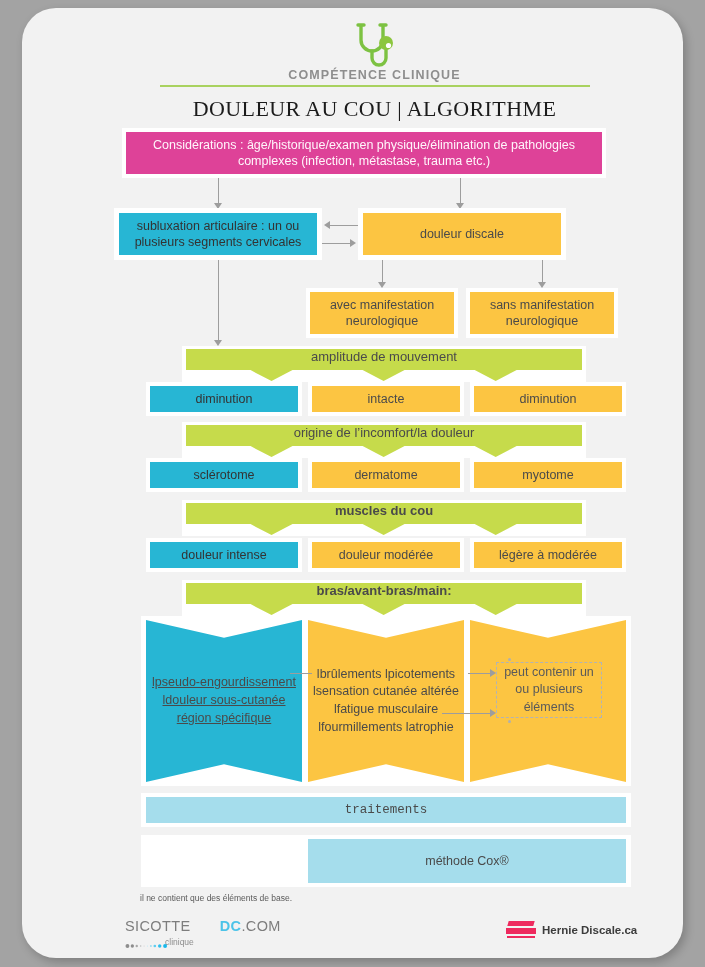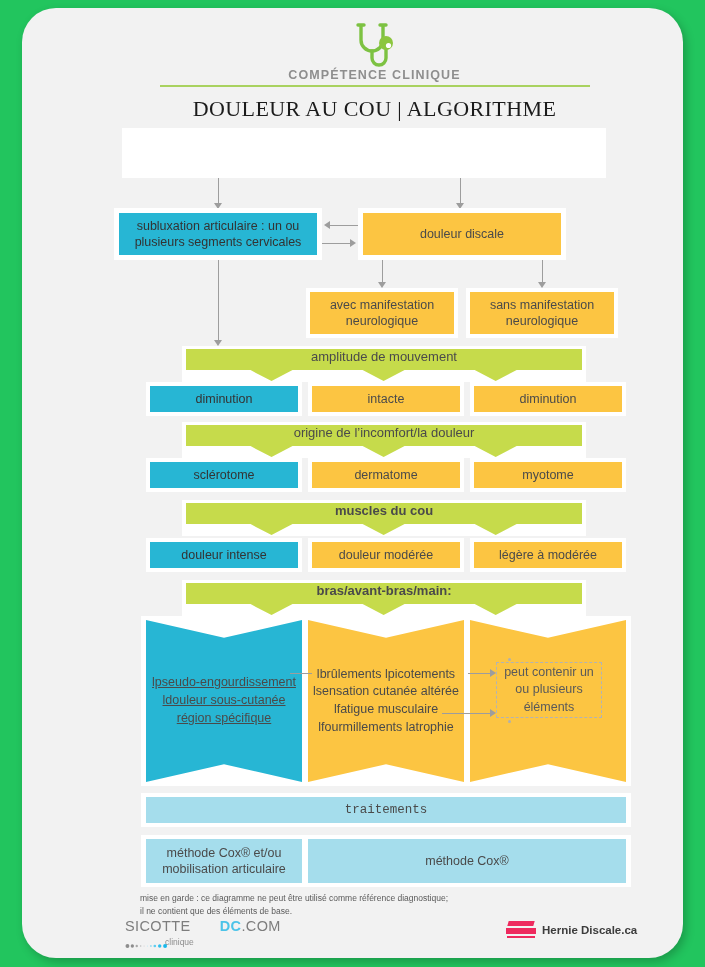--- a/index.html
+++ b/index.html
@@ -4,21 +4,21 @@
 <style>
   html,body{margin:0;padding:0;}
   body{
     width:705px;height:967px;
     background:#ffffff;
     font-family:"Liberation Sans", sans-serif;
     overflow:hidden;
   }
   .canvas{
     position:absolute;left:0;top:0;width:705px;height:967px;
-    background:#22c55e;
+    background:#a3a3a3;
   }
   .card{
     position:absolute;left:22px;top:8px;width:661px;height:950px;
     background:#f2f2f2;
     border-radius:34px;
     box-shadow:3px 4px 10px rgba(0,0,0,0.22);
   }
 
   
   .steth{position:absolute;left:330px;top:14px;width:46px;height:48px;}
@@ -156,20 +156,21 @@
       <path d="M20 29 V36 a7 7 0 0 0 14 0 V25" fill="none" stroke="#7DC242" stroke-width="3.4" stroke-linecap="round"></path>
       <circle cx="34" cy="21" r="7" fill="#8CC63F"></circle>
       <circle cx="36.5" cy="23.5" r="2.6" fill="#ffffff"></circle>
     </svg>
   </div>
   <div class="kicker">COMPÉTENCE CLINIQUE</div>
   <div class="greenrule"></div>
   <div class="maintitle">DOULEUR AU COU | ALGORITHME</div>
 
   <div class="wrap" style="left:100px;top:120px;width:484px;height:50px;"></div>
+  <div class="blk pink" style="left:104px;top:124px;width:476px;height:42px;font-size:12.5px;">Considérations : âge/historique/examen physique/élimination de pathologies complexes (infection, métastase, trauma etc.)</div>
 
   <div class="arrow-v" style="left:196px;top:170px;height:27px;"></div>
   <div class="ah-down" style="left:192px;top:195px;"></div>
 
   <div class="arrow-v" style="left:438px;top:170px;height:27px;"></div>
   <div class="ah-down" style="left:434px;top:195px;"></div>
 
   <div class="wrap" style="left:92px;top:200px;width:208px;height:52px;"></div>
   <div class="blk cyan" style="left:97px;top:205px;width:198px;height:42px;">subluxation articulaire : un ou plusieurs segments cervicales</div>
 
@@ -252,27 +253,25 @@
   <div class="arrow-h" style="left:268px;top:665px;width:22px;"></div>
   <div class="arrow-h" style="left:446px;top:665px;width:24px;"></div>
   <div class="ah-right" style="left:468px;top:661px;"></div>
   <div class="arrow-h" style="left:420px;top:705px;width:50px;"></div>
   <div class="ah-right" style="left:468px;top:701px;"></div>
 
   <div class="wrap" style="left:119px;top:785px;width:490px;height:34px;"></div>
   <div class="blk lblue" style="left:124px;top:789px;width:480px;height:26px;font-family:Liberation Mono, monospace;">traitements</div>
 
   <div class="wrap" style="left:119px;top:827px;width:166px;height:52px;"></div>
-  <div class="blk lblue" style="left:124px;top:831px;width:156px;height:44px;">méthode Cox® et/ou mobilisation articulaire</div>
 
   <div class="wrap" style="left:281px;top:827px;width:328px;height:52px;"></div>
   <div class="blk lblue" style="left:286px;top:831px;width:318px;height:44px;">méthode Cox®</div>
 
   <div class="disclaimer">
-    <div>mise en garde : ce diagramme ne peut être utilisé comme référence diagnostique;</div>
     <div>il ne contient que des éléments de base.</div>
   </div>
 
   <div class="sic">
     <div class="t1"><span>SICOTTE</span><b>DC</b><span>.COM</span></div>
     <div class="t2">clinique</div>
   </div>
   <svg class="sicdots" viewBox="0 0 90 14">
     <circle cx="5" cy="7" r="4" fill="#8d8d8d"></circle>
     <circle cx="15" cy="7" r="3.4" fill="#8d8d8d"></circle>

